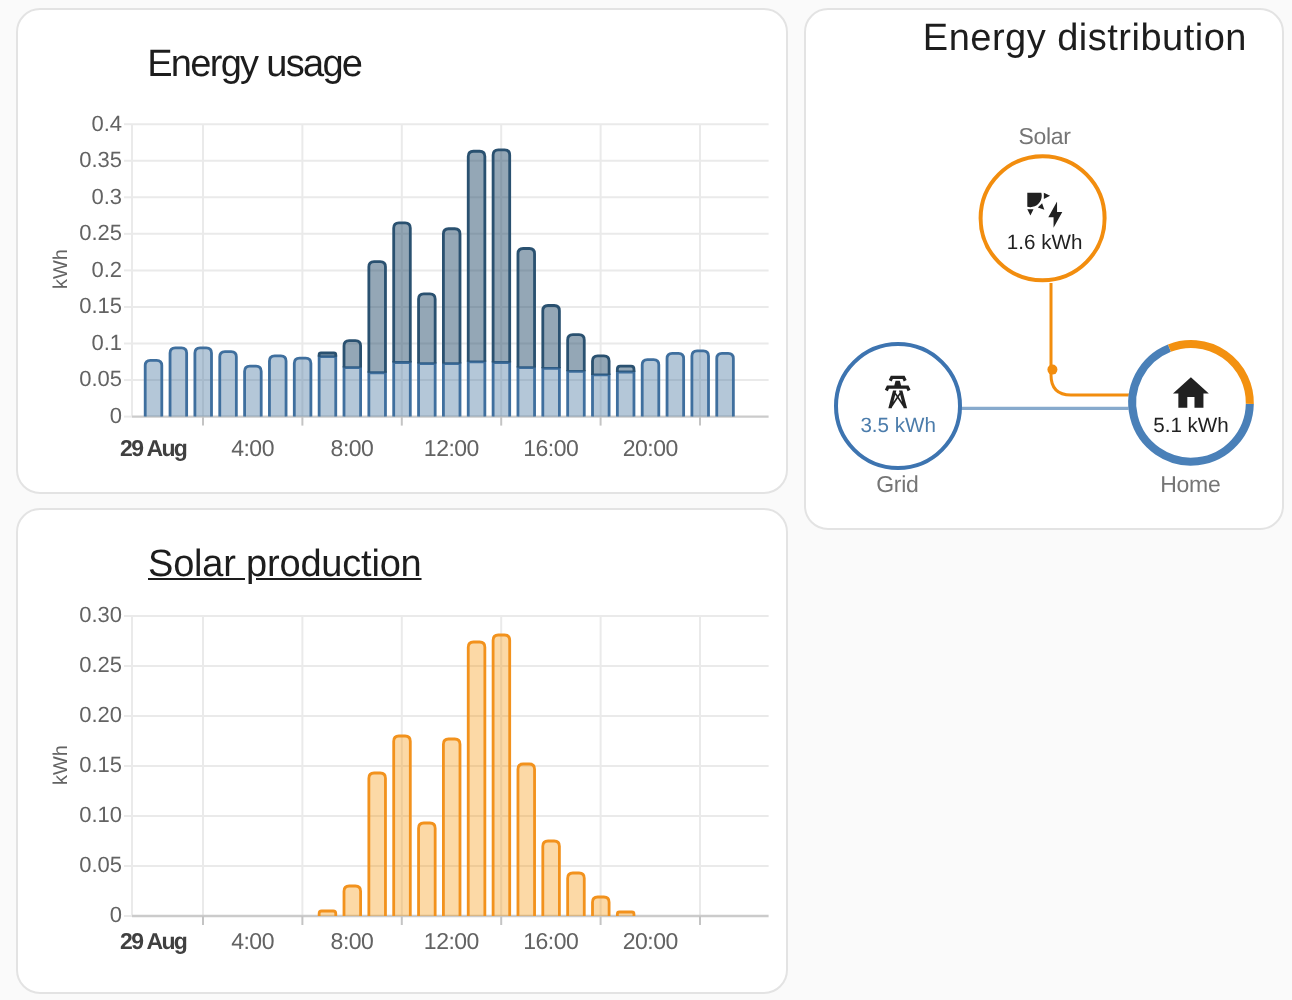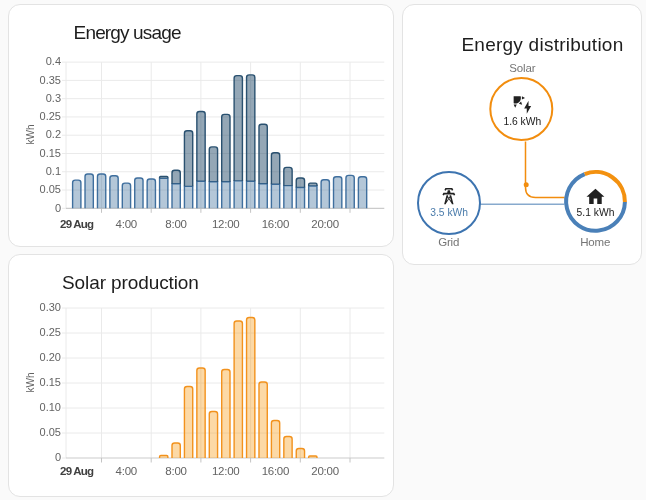--- a/index.html
+++ b/index.html
@@ -4,22 +4,22 @@
 * { margin:0; padding:0; box-sizing:border-box; }
 html,body { width:646px; height:500px; background:#fafafa; font-family:"Liberation Sans", sans-serif; overflow:hidden; }
 .card { position:absolute; background:#fff; border:1px solid #e3e3e3; border-radius:12px; }
 .title { position:absolute; font-size:19px; color:#1d1d1d; transform:translateZ(0);margin-left:45px; }
 </style></head>
 <body>
 <div class="card" style="left:8px; top:4px; width:386px; height:243px;"></div>
 <div class="card" style="left:402px; top:4px; width:240px; height:261px;"></div>
 <div class="card" style="left:8px; top:254px; width:386px; height:243px;"></div>
 <div class="title" style="left:28.6px; top:21.9px; letter-spacing:-0.85px;">Energy usage</div>
-<div class="title" style="left:416.4px; top:34px; letter-spacing:0.25px;">Energy distribution</div>
-<div class="title" style="left:17px; top:271.9px; letter-spacing:-0.1px;">Solar production</div>
+<div class="title" style="left:416.4px; top:9px; letter-spacing:0.25px;">Energy distribution</div>
+<div class="title" style="left:29px; top:271.9px; letter-spacing:-0.1px;text-decoration:underline;">Solar production</div>
 <svg width="646" height="500" viewBox="0 0 646 500" style="position:absolute;left:0;top:0;transform:translateZ(0);" font-family="Liberation Sans, sans-serif">
 <line x1="66.0" y1="190.03" x2="384.3" y2="190.03" stroke="#eaeaea" stroke-width="1"></line>
 <line x1="66.0" y1="171.75" x2="384.3" y2="171.75" stroke="#eaeaea" stroke-width="1"></line>
 <line x1="66.0" y1="153.48" x2="384.3" y2="153.48" stroke="#eaeaea" stroke-width="1"></line>
 <line x1="66.0" y1="135.20" x2="384.3" y2="135.20" stroke="#eaeaea" stroke-width="1"></line>
 <line x1="66.0" y1="116.93" x2="384.3" y2="116.93" stroke="#eaeaea" stroke-width="1"></line>
 <line x1="66.0" y1="98.65" x2="384.3" y2="98.65" stroke="#eaeaea" stroke-width="1"></line>
 <line x1="66.0" y1="80.38" x2="384.3" y2="80.38" stroke="#eaeaea" stroke-width="1"></line>
 <line x1="66.0" y1="62.10" x2="384.3" y2="62.10" stroke="#eaeaea" stroke-width="1"></line>
 <line x1="101.5" y1="62.10" x2="101.5" y2="208.30" stroke="#eaeaea" stroke-width="1"></line>

